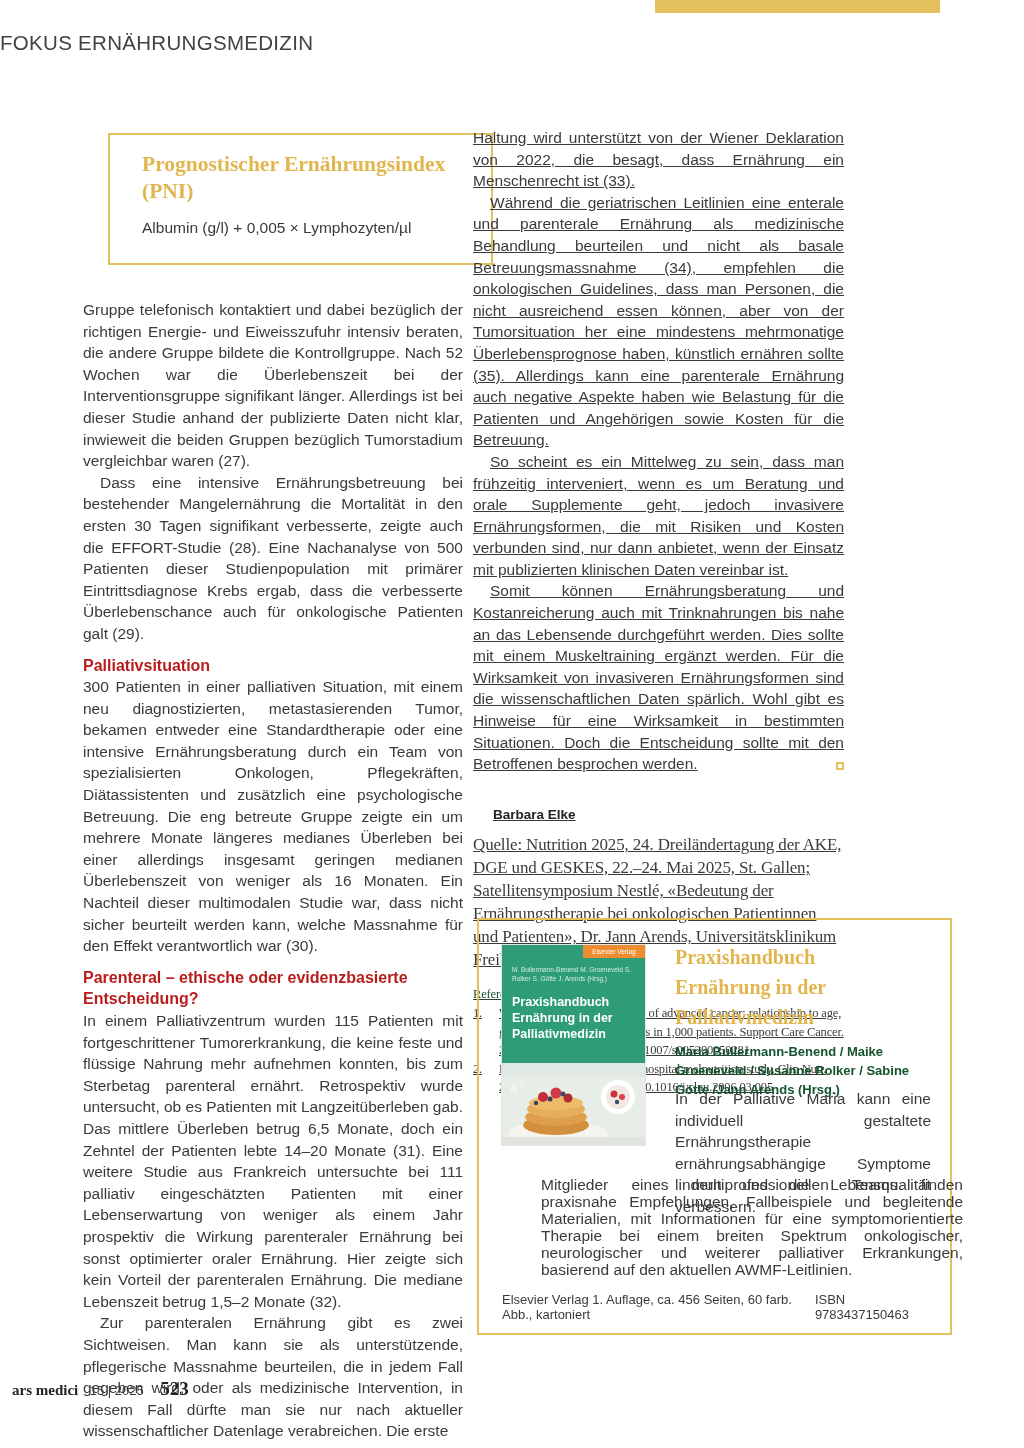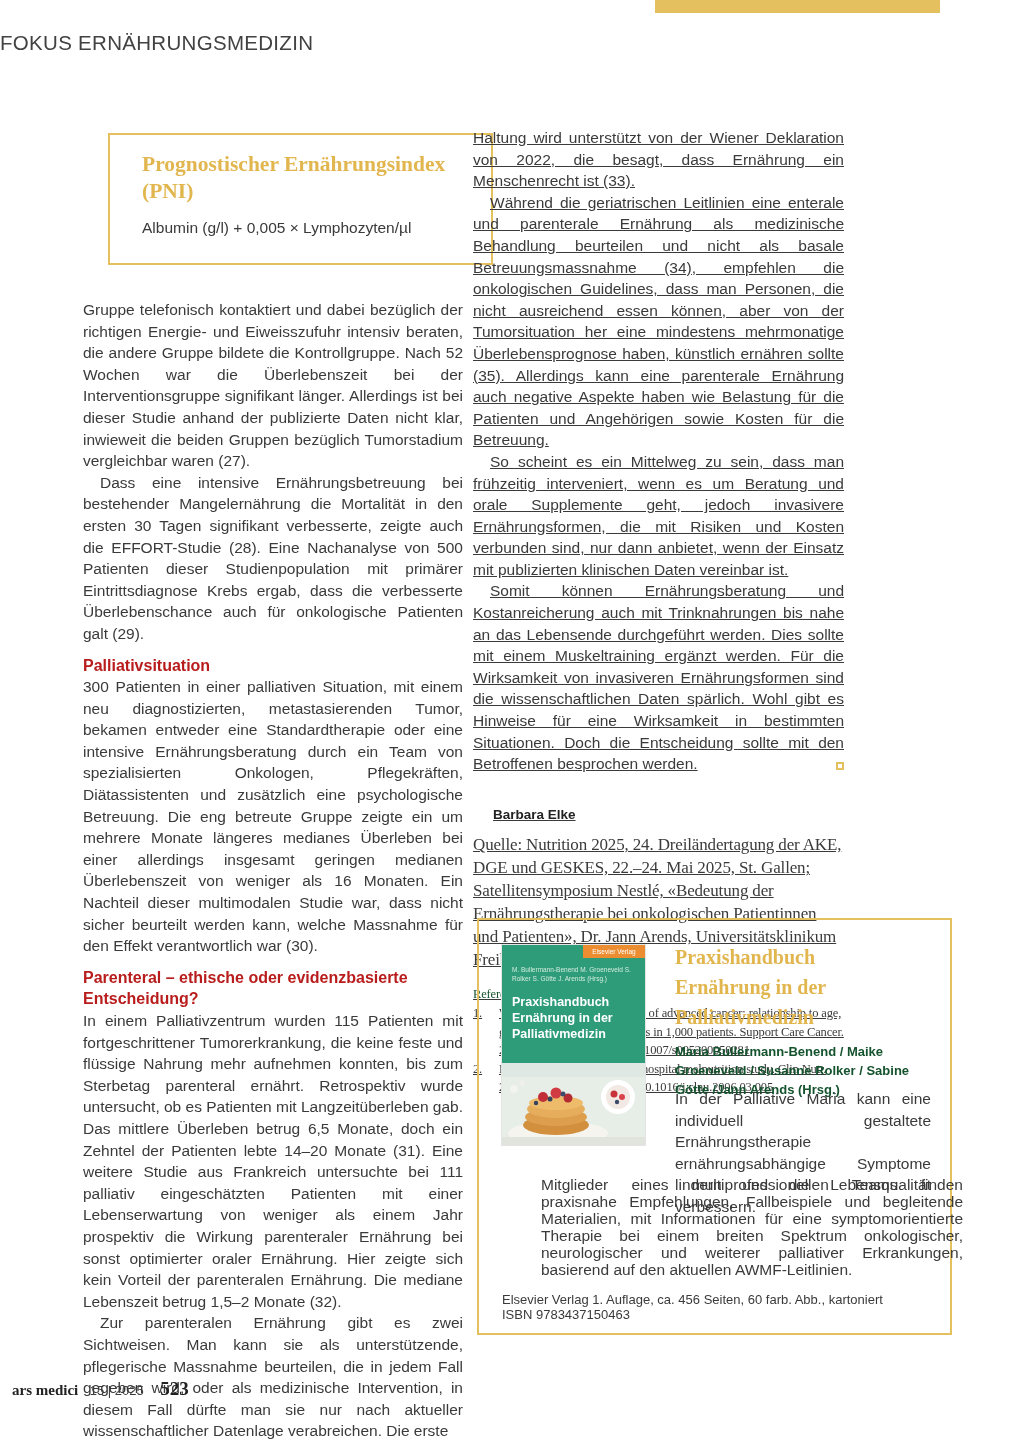--- a/index.html
+++ b/index.html
@@ -51,21 +51,21 @@
   .book-box{position:absolute;left:477px;top:918px;width:475px;height:417px;border:2px solid var(--accent);}
   .book-title{position:absolute;left:196px;top:22px;width:220px;font-family:"Liberation Serif",serif;
     font-weight:bold;font-size:20px;line-height:30px;color:var(--gold-text);}
   .book-authors{position:absolute;left:196px;top:122px;width:268px;font-size:13px;line-height:19px;
     font-weight:bold;color:#14532d;text-align:left;}
   .book-intro{position:absolute;left:196px;top:168px;width:256px;font-size:15.5px;line-height:21.6px;
     text-align:justify;hyphens:auto;-webkit-hyphens:auto;}
   .book-body{position:absolute;left:23px;top:256px;width:422px;font-size:15.5px;line-height:17px;
     text-align:justify;hyphens:auto;margin-left:39px;-webkit-hyphens:auto;}
   .book-pubrow{position:absolute;left:23px;top:372px;width:418px;display:flex;
-    justify-content:space-between;font-size:13px;color:#3a3a3a;flex-direction:column;}
+    justify-content:space-between;font-size:13px;color:#3a3a3a;}
 
   
   .cover{position:absolute;left:23px;top:25px;width:143px;height:200px;box-shadow:0 0 0 1px #e4e4e4;}
   .cover-top{position:relative;width:100%;height:118px;background:#2f9c79;overflow:hidden;}
   .cover-tag{position:absolute;top:0;right:0;width:62px;height:13px;background:#ec8d31;color:#fff;
     font-size:6.5px;line-height:13px;text-align:center;}
   .cover-authors{margin-top:20px;padding:0 10px;font-size:6.5px;line-height:9px;color:#d2ecdf;}
   .cover-title{padding:0 10px;margin-top:11px;font-size:12.5px;line-height:16px;font-weight:bold;color:#ffffff;}
   .cover-photo{display:block;width:143px;height:82px;}
 

